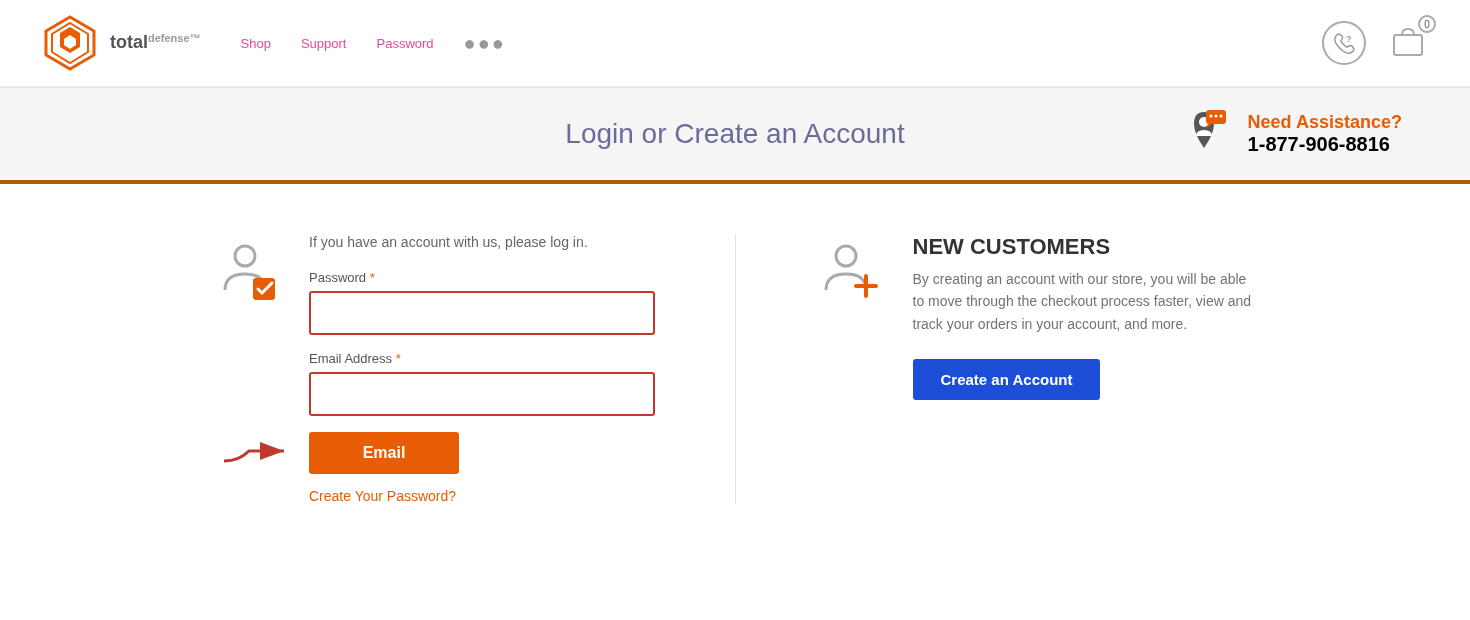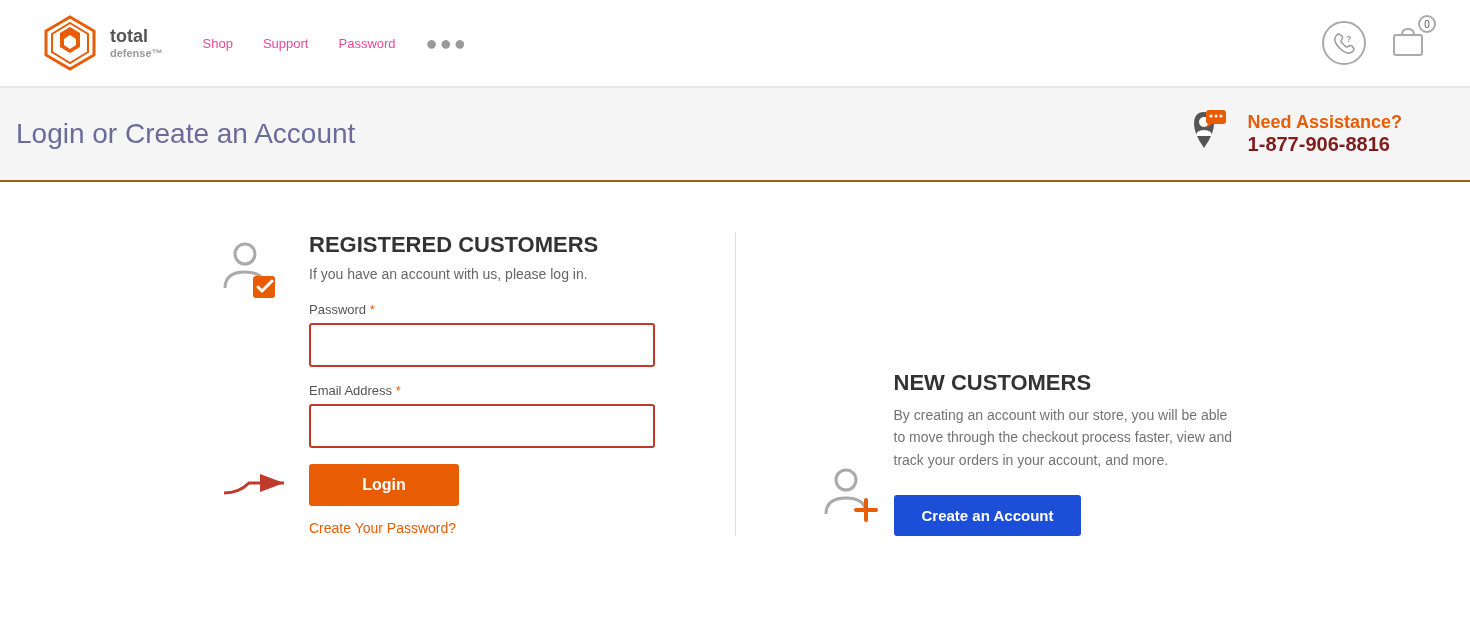--- a/index.html
+++ b/index.html
@@ -19,21 +19,20 @@
       align-items: center;
       gap: 10px;
       margin-right: 40px;
     }
     .logo-icon {
       width: 60px;
       height: 60px;
     }
     .logo-text {
       display: flex;
-      flex-direction: column;
       font-size: 18px;
       font-weight: bold;
       color: #555;
       line-height: 1.2;
     }
     .logo-text span:first-child { color: #555; }
     .logo-text span:last-child { font-size: 11px; color: #999; }
     .nav-links {
       display: flex;
       align-items: center;
@@ -88,23 +87,23 @@
       justify-content: center;
       color: #555;
     }
 
     
     .page-header-band {
       background: #f5f5f5;
       padding: 30px 16px;
       display: flex;
       align-items: center;
-      justify-content: flex-start;
+      justify-content: center;
       position: relative;
-      border-bottom: 2px solid #a16207;
+      border-bottom: 4px solid #a16207;
     }
     .page-title {
       font-size: 28px;
       color: #6b6b9a;
       font-weight: 300;
       text-align: center;
     }
     .assistance-block {
       position: absolute;
       right: 68px;
@@ -120,21 +119,21 @@
     .assistance-text {
       display: flex;
       flex-direction: column;
     }
     .assistance-label {
       color: #e85d04;
       font-size: 18px;
       font-weight: bold;
     }
     .assistance-phone {
-      color: #7f1d1d;
+      color: #000000;
       font-size: 20px;
       font-weight: bold;
     }
 
     
     .main-content {
       display: flex;
       padding: 50px 80px;
       gap: 80px;
       max-width: 1200px;
@@ -212,22 +211,21 @@
     .divider {
       width: 1px;
       background: #e0e0e0;
       align-self: stretch;
     }
 
     
     .new-section {
       flex: 1;
       display: flex;
-      gap: 8px;
-      align-items: flex-end;
+      gap: 27px;
     }
     .new-description {
       font-size: 14px;
       color: #737373;
       line-height: 1.6;
       margin-bottom: 24px;
       max-width: 340px;
     }
     .create-account-btn {
       background: #1d4ed8;
@@ -323,21 +321,20 @@
       <svg width="70" height="70" viewBox="0 0 70 70">
 
         <circle cx="30" cy="18" r="10" fill="none" stroke="#aaa" stroke-width="3"></circle>
         <path d="M10,52 Q10,36 30,36 Q50,36 50,52" fill="none" stroke="#aaa" stroke-width="3"></path>
 
         <rect x="38" y="40" width="22" height="22" rx="3" fill="#e85d04"></rect>
         <path d="M43,51 L47,55 L57,45" fill="none" stroke="#fff" stroke-width="3" stroke-linecap="round" stroke-linejoin="round"></path>
       </svg>
     </div>
     <div class="section-content">
-      <h2 class="section-title">REGISTERED CUSTOMERS</h2>
       <p class="section-subtitle">If you have an account with us, please log in.</p>
 
       <div class="form-group">
         <label class="form-label">
           <span>Password</span>
           <span class="required-star">*</span>
         </label>
         <input type="password" class="form-input" style="">
       </div>
 
@@ -354,21 +351,21 @@
         <div style="position:absolute; left:-90px; top:50%; transform:translateY(-50%);">
           <svg width="80" height="30" viewBox="0 0 80 30">
             <defs>
               <marker id="arrowhead" markerWidth="8" markerHeight="6" refX="8" refY="3" orient="auto">
                 <polygon points="0 0, 8 3, 0 6" fill="#c0392b"></polygon>
               </marker>
             </defs>
             <path d="M5,25 Q20,25 30,15 L65,15" stroke="#c0392b" stroke-width="3" fill="none" marker-end="url(#arrowhead)"></path>
           </svg>
         </div>
-        <button class="login-btn">Login</button>
+        <button class="login-btn">Email</button>
       </div>
 
       <a class="forgot-link">Create Your Password?</a>
     </div>
   </div>
 
   <div class="divider"></div>
 
   <div class="new-section">
     <div class="section-icon user-new-icon">

